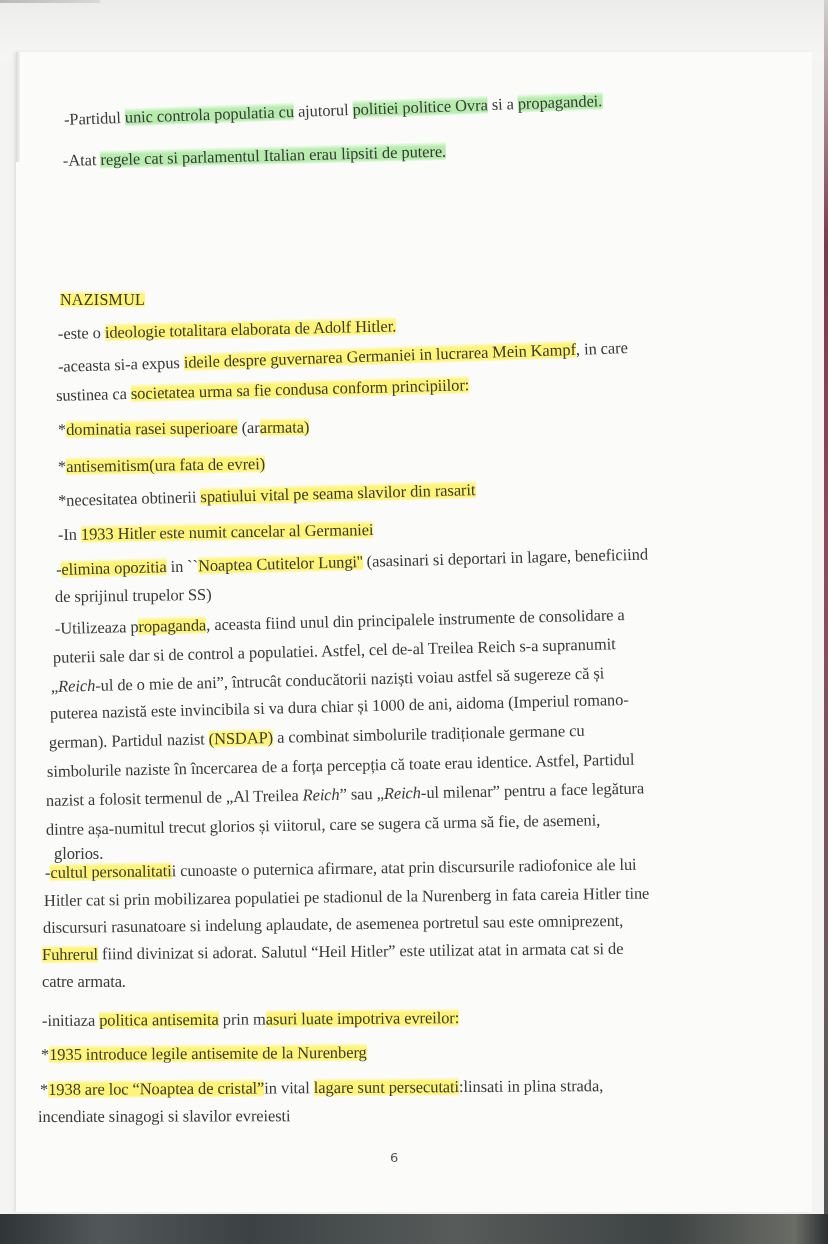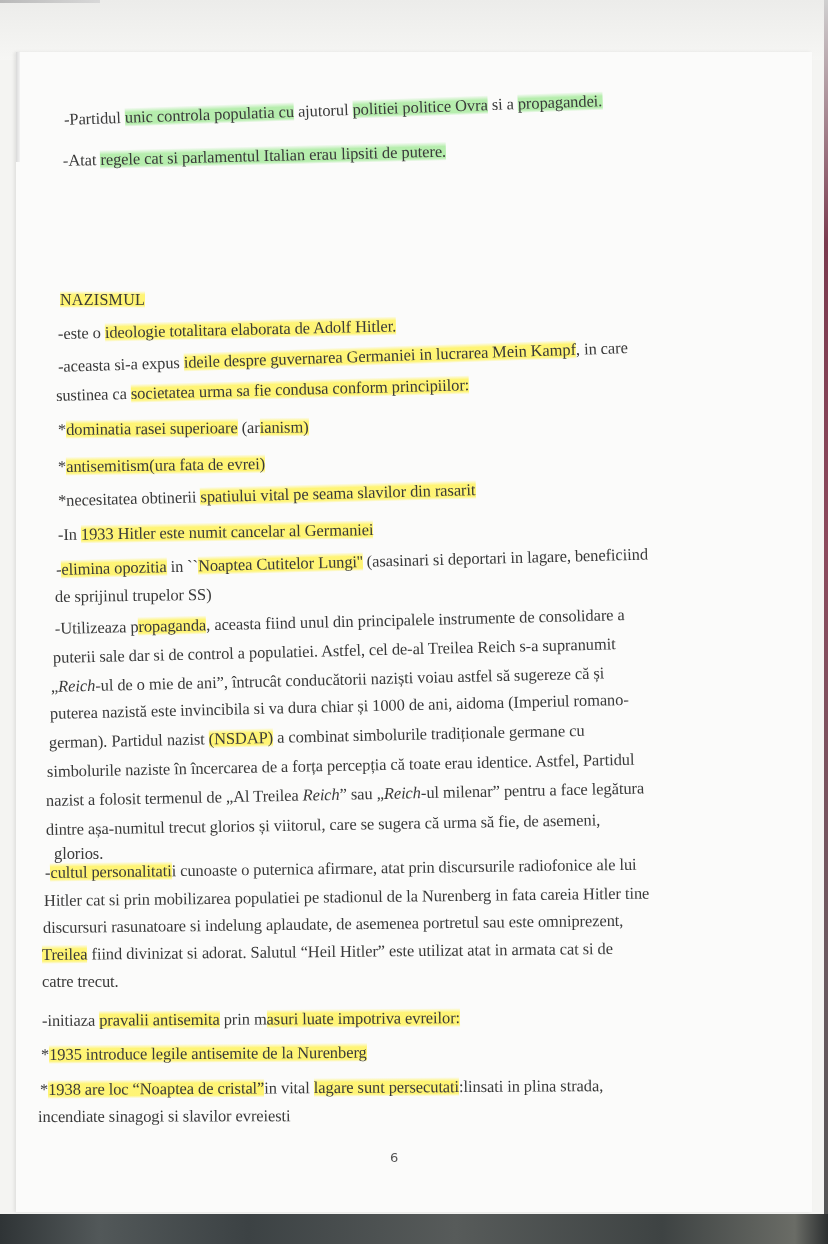--- a/index.html
+++ b/index.html
@@ -91,41 +91,41 @@
 <div class="page-left-fold"></div>
 <div class="right-edge"></div>
 
 <div id="lines">
     <div class="line" style="left: 64px; top: 110px; transform: rotate(-2deg);"><span>-Partidul </span><span class="hl-green">unic controla populatia cu</span><span> ajutorul </span><span class="hl-green">politiei politice Ovra</span><span> si a </span><span class="hl-green">propagandei.</span></div>
     <div class="line" style="left: 63px; top: 151px; transform: rotate(-1.4deg);"><span>-Atat </span><span class="hl-green">regele cat si parlamentul Italian erau lipsiti de putere.</span></div>
     <div class="line heading" style="left: 60px; top: 290px;"><span class="hl-yellow">NAZISMUL</span></div>
     <div class="line" style="left: 58px; top: 324px; transform: rotate(-1.3deg);"><span>-este o </span><span class="hl-yellow">ideologie totalitara elaborata de Adolf Hitler.</span></div>
     <div class="line" style="left: 58px; top: 357px; transform: rotate(-1.9deg);"><span>-aceasta si-a expus </span><span class="hl-yellow">ideile despre guvernarea Germaniei  in lucrarea Mein  Kampf</span><span>, in care</span></div>
     <div class="line" style="left: 56px; top: 386px; transform: rotate(-1.5deg);"><span>sustinea ca </span><span class="hl-yellow">societatea urma sa fie condusa conform principiilor:</span></div>
-    <div class="line" style="left: 58px; top: 420px; transform: rotate(-0.6deg);"><span>*</span><span class="hl-yellow">dominatia rasei superioare</span><span> (ar</span><span class="hl-yellow">ianism)</span></div>
+    <div class="line" style="left: 58px; top: 420px; transform: rotate(-0.6deg);"><span>*</span><span class="hl-yellow">dominatia rasei superioare</span><span> (ar</span><span class="hl-yellow">armata)</span></div>
     <div class="line" style="left: 58px; top: 457px; transform: rotate(-0.8deg);"><span>*</span><span class="hl-yellow">antisemitism(ura fata de evrei)</span></div>
     <div class="line" style="left: 58px; top: 491px; transform: rotate(-1.5deg);"><span>*necesitatea obtinerii </span><span class="hl-yellow">spatiului vital pe seama slavilor din rasarit</span></div>
     <div class="line" style="left: 58px; top: 525px; transform: rotate(-0.9deg);"><span>-In </span><span class="hl-yellow">1933 Hitler este numit cancelar al Germaniei</span></div>
     <div class="line" style="left: 56px; top: 560px; transform: rotate(-1.5deg);"><span>-</span><span class="hl-yellow">elimina opozitia</span><span> in ``</span><span class="hl-yellow">Noaptea Cutitelor Lungi''</span><span> (asasinari si deportari in lagare, beneficiind</span></div>
     <div class="line" style="left: 55px; top: 587px; transform: rotate(-0.8deg);"><span>de sprijinul trupelor SS)</span></div>
     <div class="line" style="left: 55px; top: 619px; transform: rotate(-1.4deg);"><span>-Utilizeaza p</span><span class="hl-yellow">ropaganda</span><span>, aceasta fiind unul din principalele instrumente de consolidare a</span></div>
     <div class="line" style="left: 53px; top: 648px; transform: rotate(-1.4deg);"><span>puterii sale dar si de control a populatiei. Astfel, cel de-al Treilea Reich s-a supranumit</span></div>
     <div class="line" style="left: 51px; top: 677px; transform: rotate(-1.4deg);"><span>„</span><span class="it">Reich</span><span>-ul de o mie de ani”, întrucât conducătorii naziști voiau astfel să sugereze că  și</span></div>
     <div class="line" style="left: 50px; top: 704px; transform: rotate(-1.4deg);"><span>puterea nazistă este invincibila si va dura chiar și 1000 de ani, aidoma (Imperiul romano-</span></div>
     <div class="line" style="left: 49px; top: 733px; transform: rotate(-1.3deg);"><span>german). Partidul nazist </span><span class="hl-yellow">(NSDAP)</span><span> a combinat simbolurile tradiționale germane cu</span></div>
     <div class="line" style="left: 47px; top: 762px; transform: rotate(-1.2deg);"><span>simbolurile naziste în încercarea de a forța percepția că toate erau identice. Astfel, Partidul</span></div>
     <div class="line" style="left: 46px; top: 791px; transform: rotate(-1.2deg);"><span>nazist a folosit termenul de „Al Treilea </span><span class="it">Reich</span><span>” sau „</span><span class="it">Reich</span><span>-ul milenar” pentru a face legătura</span></div>
     <div class="line" style="left: 46px; top: 820px; transform: rotate(-1deg);"><span>dintre așa-numitul trecut glorios și viitorul, care se sugera că urma să fie, de asemeni,</span></div>
     <div class="line" style="left: 46px; top: 844px; transform: rotate(0deg); margin-left: 8px;"><span>glorios.</span></div>
     <div class="line" style="left: 45px; top: 863px; transform: rotate(-0.8deg);"><span>-</span><span class="hl-yellow">cultul personalitati</span><span>i cunoaste o puternica afirmare, atat prin discursurile radiofonice ale lui</span></div>
     <div class="line" style="left: 44px; top: 891px; transform: rotate(-0.7deg);"><span>Hitler cat si prin mobilizarea populatiei pe stadionul de la Nurenberg in fata careia Hitler tine</span></div>
     <div class="line" style="left: 43px; top: 918px; transform: rotate(-0.7deg);"><span>discursuri rasunatoare si indelung aplaudate, de asemenea portretul sau este omniprezent,</span></div>
-    <div class="line" style="left: 42px; top: 945px; transform: rotate(-0.6deg);"><span class="hl-yellow">Treilea</span><span> fiind divinizat si adorat. Salutul “Heil Hitler” este utilizat atat in armata cat si de</span></div>
-    <div class="line" style="left: 42px; top: 972px; transform: rotate(0deg);"><span>catre trecut.</span></div>
-    <div class="line" style="left: 42px; top: 1011px; transform: rotate(-0.4deg);"><span>-initiaza </span><span class="hl-yellow">pravalii antisemita</span><span> prin m</span><span class="hl-yellow">asuri luate impotriva evreilor:</span></div>
+    <div class="line" style="left: 42px; top: 945px; transform: rotate(-0.6deg);"><span class="hl-yellow">Fuhrerul</span><span> fiind divinizat si adorat. Salutul “Heil Hitler” este utilizat atat in armata cat si de</span></div>
+    <div class="line" style="left: 42px; top: 972px; transform: rotate(0deg);"><span>catre armata.</span></div>
+    <div class="line" style="left: 42px; top: 1011px; transform: rotate(-0.4deg);"><span>-initiaza </span><span class="hl-yellow">politica antisemita</span><span> prin m</span><span class="hl-yellow">asuri luate impotriva evreilor:</span></div>
     <div class="line" style="left: 41px; top: 1045px; transform: rotate(-0.4deg);"><span>*</span><span class="hl-yellow">1935 introduce legile antisemite de la Nurenberg</span></div>
     <div class="line" style="left: 40px; top: 1080px; transform: rotate(-0.4deg);"><span>*</span><span class="hl-yellow">1938 are loc “Noaptea de cristal”</span><span>in vital </span><span class="hl-yellow">lagare sunt persecutati</span><span>:linsati in plina strada,</span></div>
     <div class="line" style="left: 38px; top: 1107px; transform: rotate(-0.2deg);"><span>incendiate sinagogi si slavilor evreiesti</span></div>
   </div>
 
 <div class="page-number">6</div>
 
 <div class="bottom-strip"></div>
 
 </body></html>

